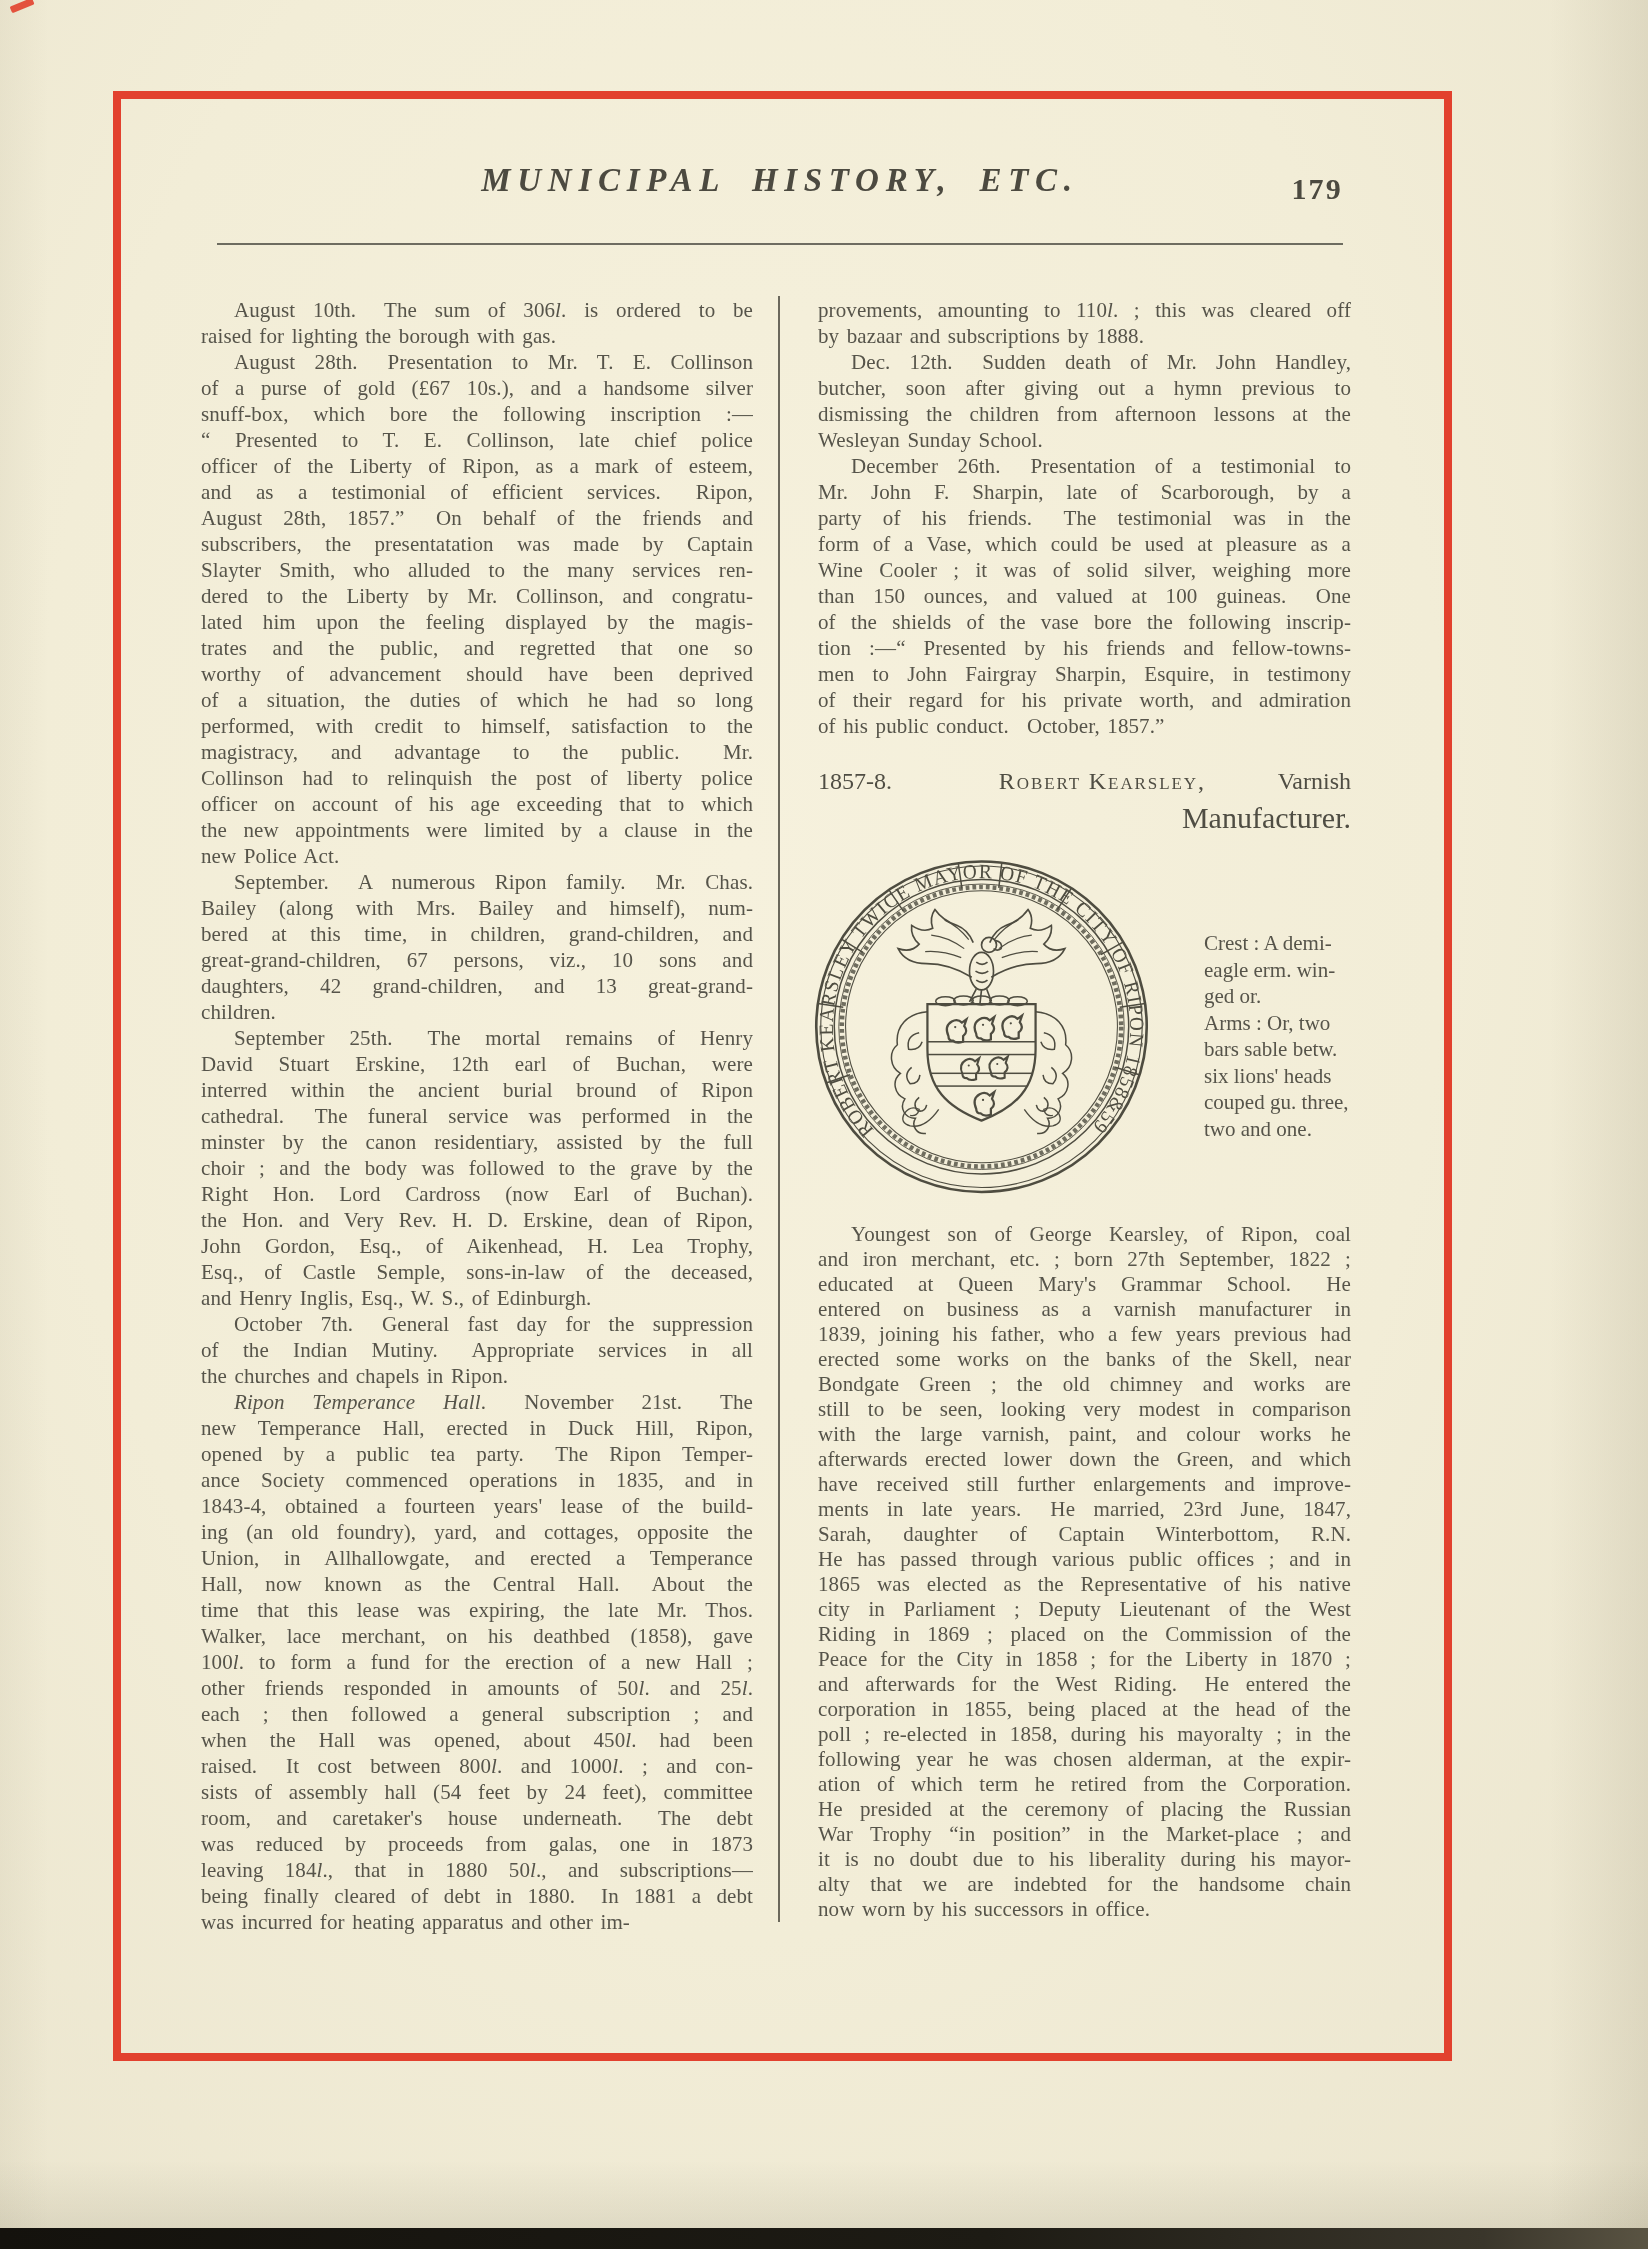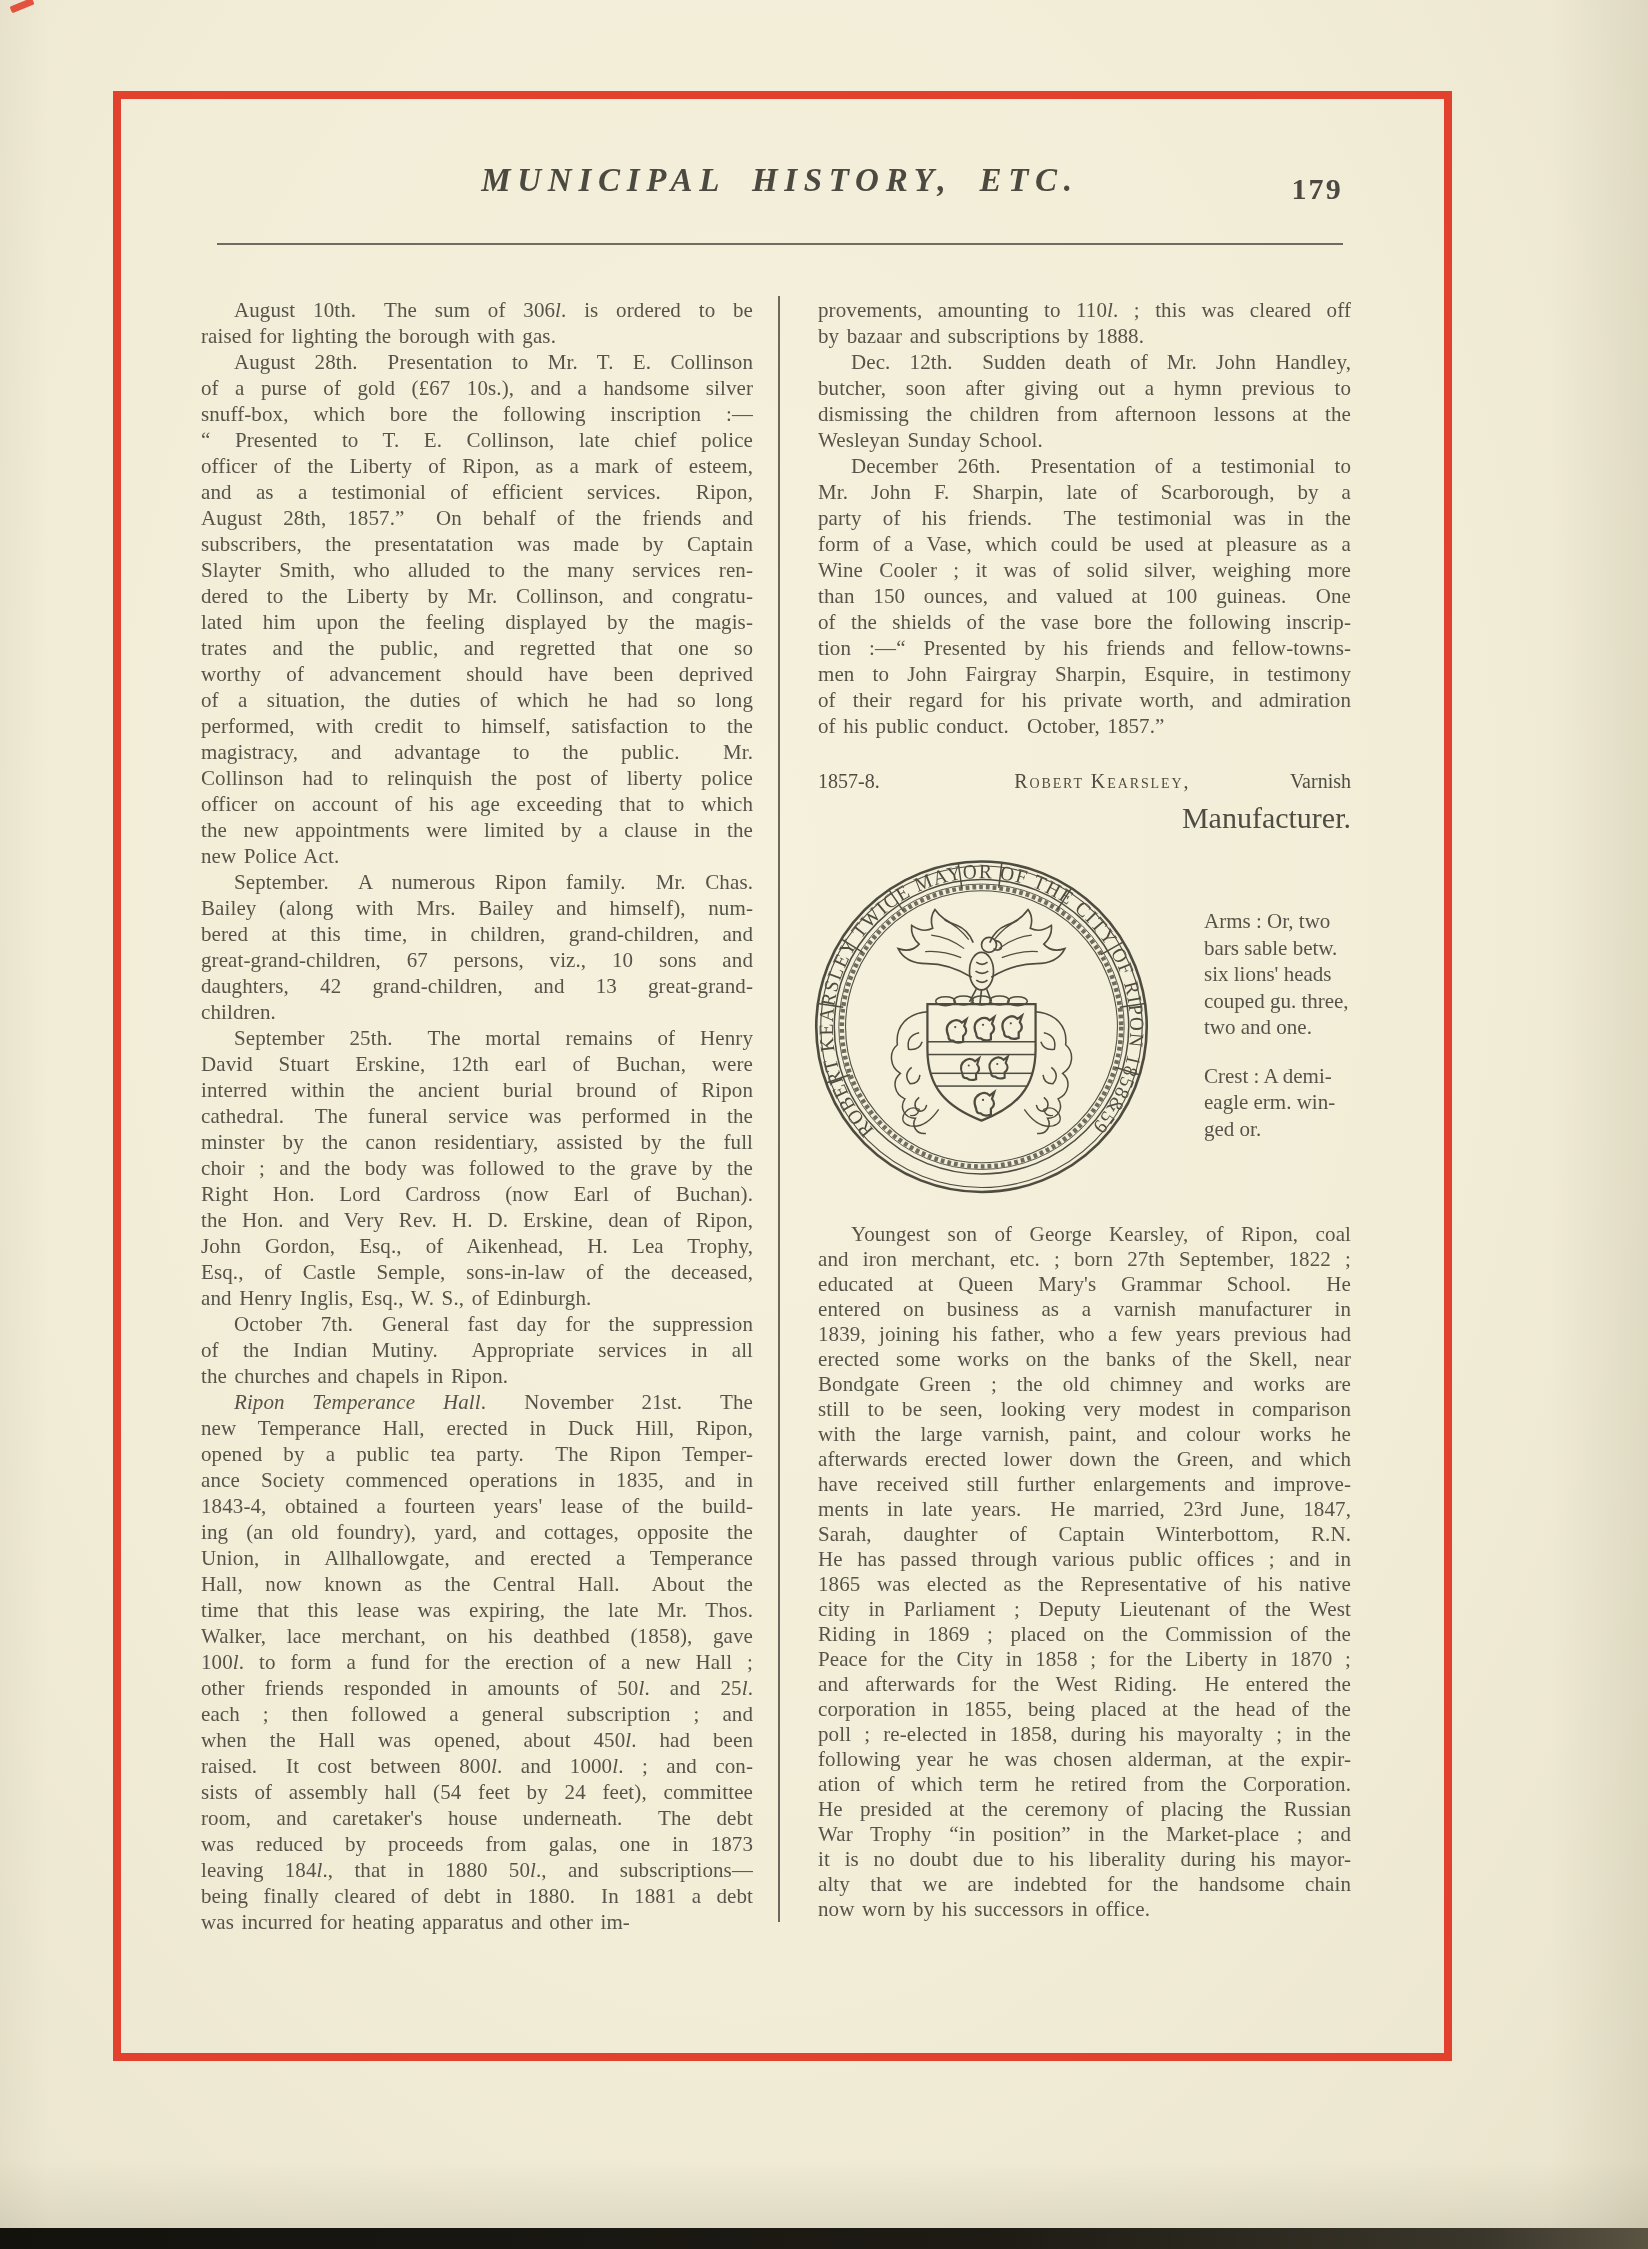--- a/index.html
+++ b/index.html
@@ -55,21 +55,21 @@
   .tline.last{text-align-last:left;}
   .tline.ind{text-indent:33px;}
   #col-left{left:201px;top:297px;width:552px;--lh:26px;}
   #col-right-top{left:818px;top:297px;width:533px;--lh:26px;}
   #col-right-bottom{left:818px;top:1222px;width:533px;--lh:25px;}
   .section-heading{
     position:absolute;left:818px;top:763px;width:533px;color:#4f4d43;
   }
   .sh-line1{
     display:flex;justify-content:space-between;align-items:baseline;
-    font-size:20px;line-height:36px;
+    font-size:24px;line-height:36px;
   }
   .sh-name{font-variant:small-caps;letter-spacing:1.9px;margin-left:35px;}
   .sh-line2{
     text-align:right;font-size:30px;line-height:37px;
   }
   .seal{
     position:absolute;left:805px;top:854px;width:353px;height:353px;
   }
   .arms-note{
     position:absolute;left:1204px;top:908px;width:223px;
@@ -262,31 +262,31 @@
       <path d="M178 340 q-18 26 -38 22 q-14 -4 -8 -16 q8 -12 20 -6 q-2 10 -12 8" stroke-width="1.8"></path>
       <g transform="matrix(-1 0 0 1 470 0)">
         <path d="M163 210 C136 212 120 230 123 254 C111 264 113 284 127 292 C115 302 119 320 133 326 C125 338 133 352 147 352 C141 362 149 374 161 372"></path>
         <path d="M152 238 q-18 4 -14 22 q14 2 18 -10 M142 284 q-12 10 -2 22 q12 0 13 -12 M152 324 q-10 8 -2 18 q10 2 12 -8"></path>
         <path d="M178 340 q-18 26 -38 22 q-14 -4 -8 -16 q8 -12 20 -6 q-2 10 -12 8" stroke-width="1.8"></path>
       </g>
     </g>
   </svg>
 
   <div class="arms-note">
+    <div id="crest-block">
+        <div class="tline"><span>Crest : A demi-</span></div>
+        <div class="tline"><span>eagle erm. win-</span></div>
+        <div class="tline"><span>ged or.</span></div>
+      </div>
     <div id="arms-block">
         <div class="tline"><span>Arms : Or, two</span></div>
         <div class="tline"><span>bars sable betw.</span></div>
         <div class="tline"><span>six lions' heads</span></div>
         <div class="tline"><span>couped gu. three,</span></div>
         <div class="tline"><span>two and one.</span></div>
-      </div>
-    <div id="crest-block">
-        <div class="tline"><span>Crest : A demi-</span></div>
-        <div class="tline"><span>eagle erm. win-</span></div>
-        <div class="tline"><span>ged or.</span></div>
       </div>
   </div>
 
   <div id="col-right-bottom" class="textcol">
       <div class="tline ind"><span>Youngest son of George Kearsley, of Ripon, coal</span></div>
       <div class="tline"><span>and iron merchant, etc. ;  born 27th September, 1822 ;</span></div>
       <div class="tline"><span>educated at Queen Mary's Grammar School.  He</span></div>
       <div class="tline"><span>entered on business as a varnish manufacturer in</span></div>
       <div class="tline"><span>1839, joining his father, who a few years previous had</span></div>
       <div class="tline"><span>erected some works on the banks of the Skell, near</span></div>

